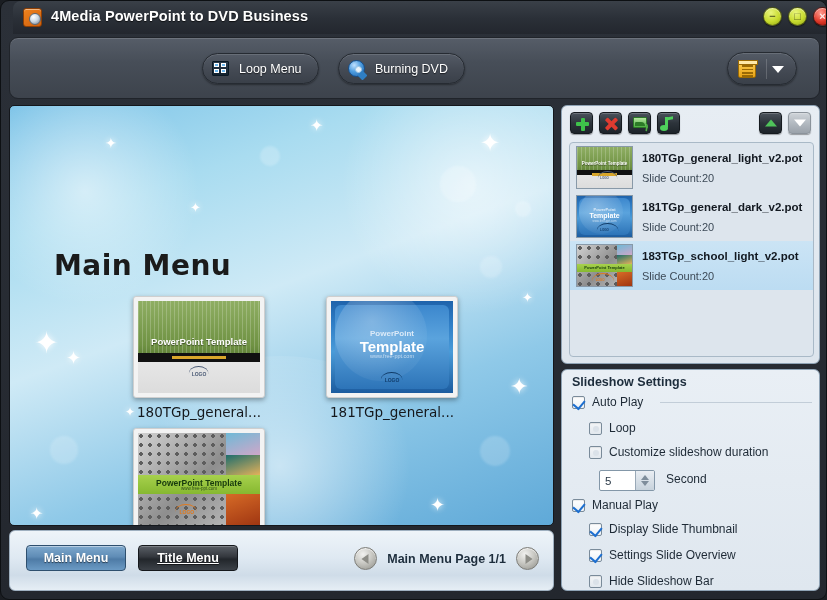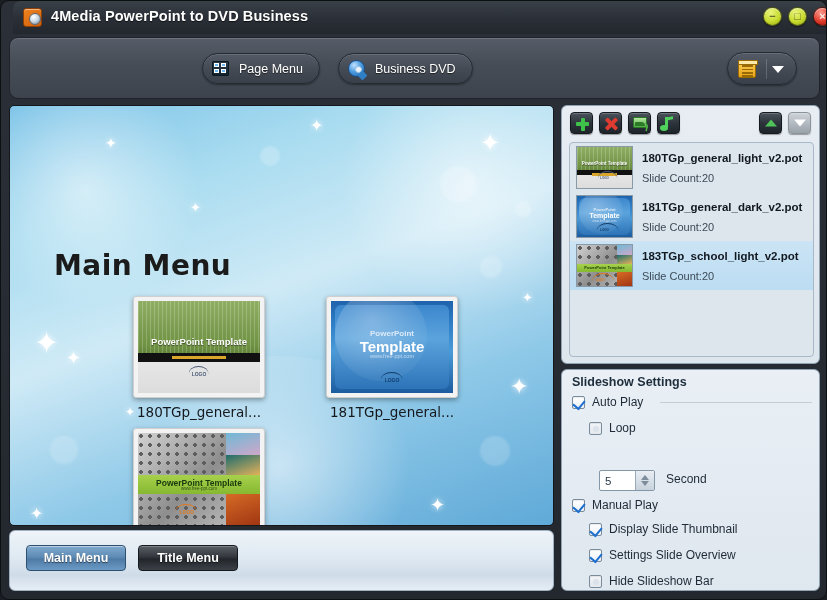--- a/index.html
+++ b/index.html
@@ -257,20 +257,21 @@
     left: 16px;
     background: linear-gradient(180deg,#7fa9cd 0%,#5f8cb6 45%,#4e7ba6 55%,#6b9ac4 100%);
     border: 1px solid #2e4f6e;
     box-shadow: inset 0 1px 0 rgba(255,255,255,.45);
   }
   .mbtn.dark {
     left: 128px;
     background: linear-gradient(180deg,#5a5f66 0%,#33373d 45%,#22262b 55%,#3c4148 100%);
     border: 1px solid #15181c;
     box-shadow: inset 0 1px 0 rgba(255,255,255,.22);
+    text-decoration: underline;
   }
   .pager { position: absolute; right: 14px; top: 16px; display:flex; align-items:center; gap:10px; }
   .pagebtn {
     width: 23px; height: 23px; border-radius: 50%; position: relative; cursor: pointer;
     background: radial-gradient(circle at 38% 30%, #f2f2f0 0%, #c9c9c4 45%, #8e8e88 100%);
     border: 1px solid #7d7d78;
     box-shadow: inset 0 1px 1px rgba(255,255,255,.7);
   }
   .pagebtn .tri {
     position:absolute; left:50%; top:50%; transform:translate(-50%,-50%);
@@ -388,28 +389,28 @@
 
   <div class="toolbar">
     <div class="tbtn ghost edit">
       <span class="ico ico-edit">
         <span class="box"></span>
         <span class="sq s1"></span>
           <span class="sq s2"></span>
           <span class="sq s3"></span>
           <span class="sq s4"></span>
       </span>
-      <span>Page Menu</span>
+      <span>Loop Menu</span>
     </div>
     <div class="tbtn ghost burn">
       <span class="ico ico-burn">
         <span class="disc"></span>
           <span class="tail"></span>
       </span>
-      <span>Business DVD</span>
+      <span>Burning DVD</span>
     </div>
 
     <div class="mode-group">
       <div class="list-view-icon">
         <span class="l l1"></span>
           <span class="l l2"></span>
           <span class="l l3"></span>
           <span class="l l4"></span>
       </div>
       <div class="sep"></div>
@@ -484,20 +485,29 @@
           <div class="logo">LOGO</div>
         </div>
       </div>
 
     </div>
   </div>
 
   <div class="bottombar">
     <div class="mbtn sel">Main Menu</div>
     <div class="mbtn dark">Title Menu</div>
+    <div class="pager">
+      <div class="pagebtn prev">
+          <span class="tri"></span>
+        </div>
+      <div class="pagetext">Main Menu Page 1/1</div>
+      <div class="pagebtn next">
+          <span class="tri"></span>
+        </div>
+    </div>
   </div>
 
   <div class="rpanel">
     <div class="rtoolbar">
       <div class="sbtn b1"><span class="plusg"></span></div>
       <div class="sbtn b2"><span class="xg"></span></div>
       <div class="sbtn b3">
           <span class="imgg"></span>
           <span class="wave"></span>
         </div>
@@ -575,20 +585,24 @@
       <span class="cb checked"></span>
       <span>Auto Play</span>
     </div>
     <div class="hr-line" style="left:98px; top:32px; width:152px;"></div>
 
     <div class="crow" style="left:27px; top:51px;">
       <span class="cb dim"></span>
       <span>Loop</span>
     </div>
 
+    <div class="crow" style="left:27px; top:75px;">
+      <span class="cb dim"></span>
+      <span>Customize slideshow duration</span>
+    </div>
 
     <div class="spin">
       <span class="val">5</span>
       <span class="arrows">
         <span class="a up"></span>
         <span class="a dn"></span>
       </span>
     </div>
     <div class="spin-label">Second</div>
 

